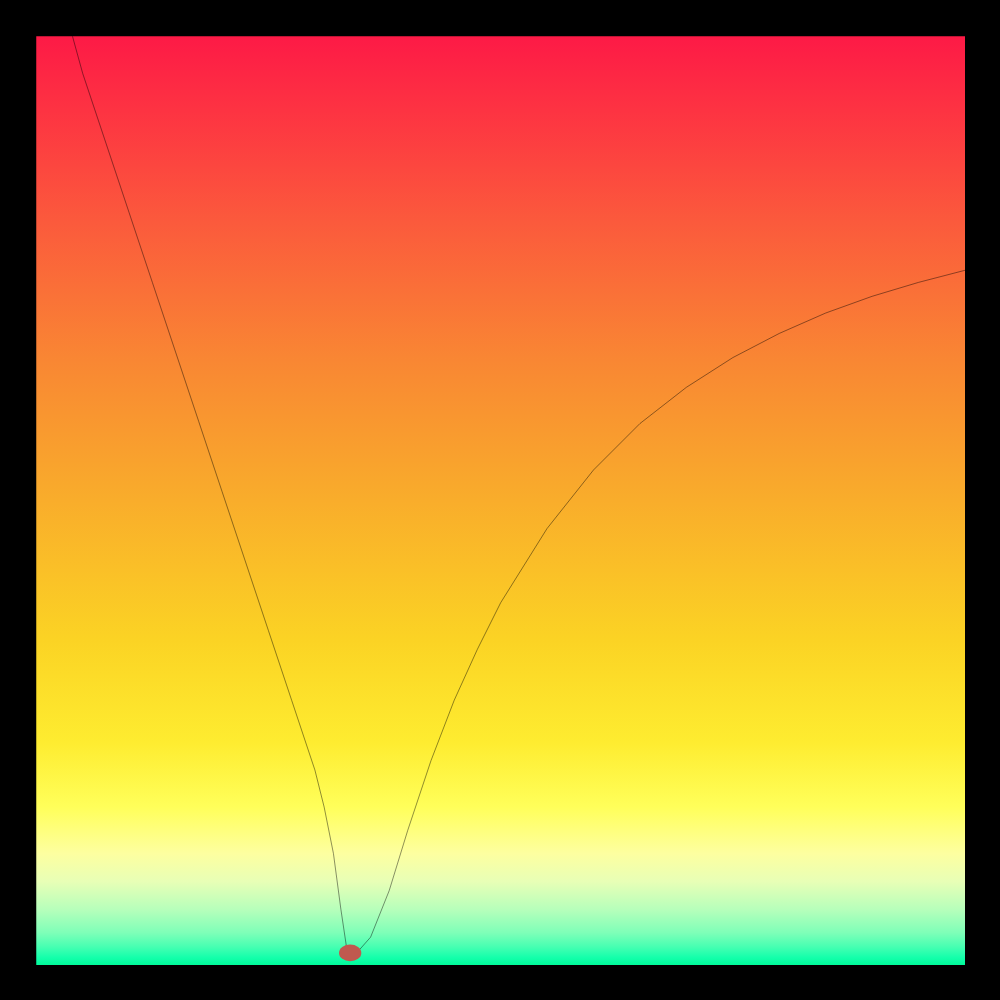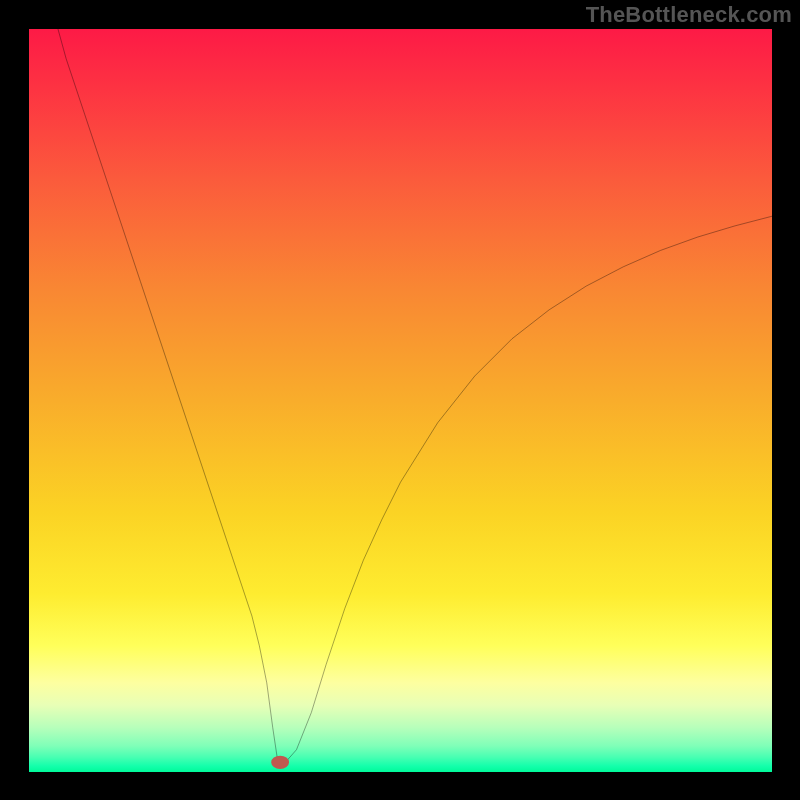--- a/index.html
+++ b/index.html
@@ -62,21 +62,20 @@
     height: 743px;
   }
   .marker {
     fill: #c0594f;
   }
 </style>
 </head>
 <body>
 
 <div class="frame">
-  <div class="watermark">TheBottleneck.com</div>
 
   <div class="plot">
     <svg class="curve-svg" viewBox="0 0 100 100" preserveAspectRatio="none">
       <polyline id="curve-poly" fill="none" stroke="#000" stroke-width="0.35" vector-effect="non-scaling-stroke" stroke-linejoin="round" stroke-linecap="round" points="3.900,0.000 5.000,4.000 7.500,11.500 10.000,19.000 12.500,26.500 15.000,34.000 17.500,41.500 20.000,49.000 22.500,56.500 25.000,64.000 27.500,71.500 30.000,79.000 31.000,83.000 32.000,88.000 32.800,94.000 33.500,98.700 34.500,98.700 36.000,97.000 38.000,92.000 40.000,85.500 42.500,78.000 45.000,71.500 47.500,66.000 50.000,61.000 55.000,53.000 60.000,46.700 65.000,41.700 70.000,37.800 75.000,34.600 80.000,32.000 85.000,29.800 90.000,28.000 95.000,26.500 100.000,25.200"></polyline>
       <ellipse id="marker-el" class="marker" cx="33.800" cy="98.700" rx="1.2" ry="0.9"></ellipse>
     </svg>
   </div>
 </div>
 
 </body></html>

